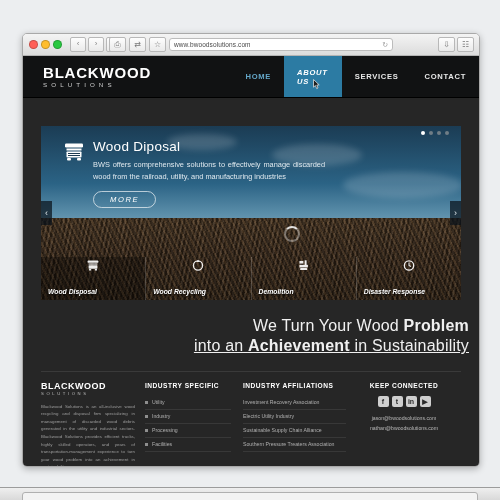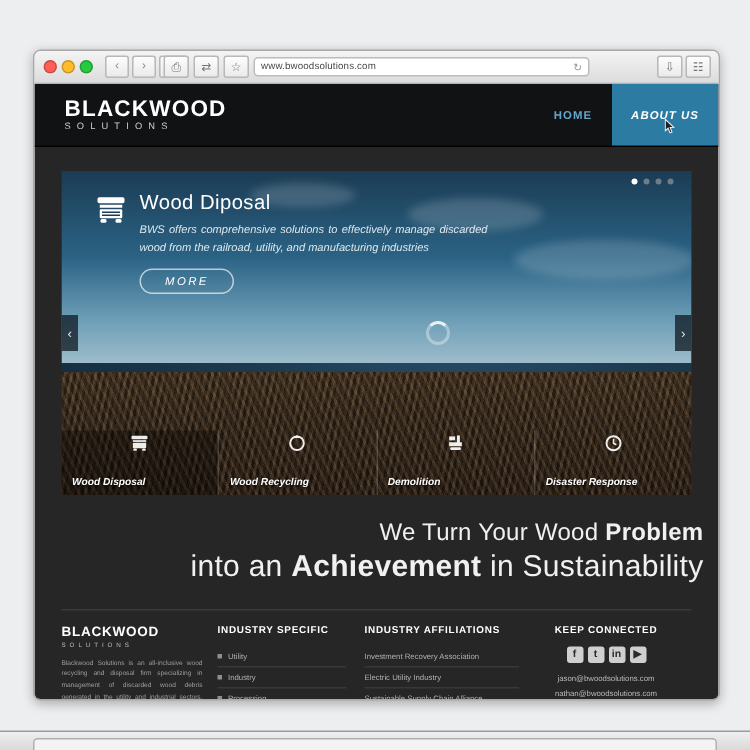--- a/index.html
+++ b/index.html
@@ -77,21 +77,21 @@
     cursor:pointer;position:relative;
   }
   .navitem.home{color:#64a6c8;}
   .navitem.active{background:#2c7ba3;color:#fff;font-style:italic;}
   .cursor{
     position:absolute;left:50%;top:56%;width:7px;height:11px;
   }
 
   
   .hero{
-    height:216px;margin:16px 18px 0 18px;position:relative;overflow:hidden;
+    height:174px;margin:28px 18px 0 18px;position:relative;overflow:hidden;
     background:
       radial-gradient(ellipse at 62% 20%, #3a6d8c 0%, #1d3b51 48%, #122636 100%);
   }
   .sky{
     position:absolute;left:0;top:0;width:100%;height:128px;
     background:linear-gradient(#1b3c54 0%,#2b6385 45%,#6e9fb8 78%,#9dbcca 100%);
   }
   .cloud{position:absolute;border-radius:50%;background:rgba(255,255,255,.16);filter:blur(3px);}
   .mulch{
     position:absolute;left:0;bottom:0;width:100%;height:82px;
@@ -105,21 +105,21 @@
     background:
       repeating-linear-gradient(63deg, rgba(120,86,52,.35) 0 2px, rgba(30,20,12,.35) 2px 5px);
     opacity:.75;
   }
   .hero-copy{position:absolute;left:22px;top:14px;width:262px;display:flex;gap:8px;}
   .truck-icon{flex:0 0 auto;margin-top:2px;}
   .hero-title{
     font-size:13.5px;color:#fff;letter-spacing:.3px;line-height:1.1;margin:0 0 4px 0;font-weight:normal;
   }
   .hero-desc{
-    font-size:7.4px;color:#dfe8ee;line-height:1.62;text-align:justify;margin:0;font-style:italic;
+    font-size:7.4px;color:#dfe8ee;line-height:1.62;text-align:justify;margin:0;
   }
   .more-btn{
     margin-top:8px;display:inline-block;
     border:1px solid rgba(255,255,255,.65);border-radius:11px;
     padding:3px 16px;font-size:7.6px;color:#fff;letter-spacing:1.6px;
     background:transparent;cursor:pointer;font-style:italic;
   }
   .spinner{
     position:absolute;left:243px;top:100px;width:12px;height:12px;
     border-radius:50%;border:2px solid rgba(255,255,255,.35);
@@ -152,21 +152,21 @@
   .thumb-lbl{
     font-size:6.8px;color:#fff;font-style:italic;font-weight:bold;
     text-shadow:0 1px 2px rgba(0,0,0,.9);
   }
 
   
   .tagline{
     text-align:right;color:#f0f0f0;padding:16px 10px 14px 10px;
   }
   .tag1{font-size:16px;line-height:1.28;font-weight:normal;letter-spacing:.2px;}
-  .tag2{font-size:20px;line-height:1.28;font-weight:normal;letter-spacing:.2px;}
+  .tag2{font-size:16px;line-height:1.28;font-weight:normal;letter-spacing:.2px;text-decoration:underline;}
   .tag1 b,.tag2 b{font-weight:bold;}
 
   
   .footer{
     margin:0 18px;border-top:1px solid #3a3a3a;
     display:flex;padding-top:10px;gap:0;
   }
   .fcol{box-sizing:border-box;}
   .fcol-about{width:104px;padding-right:10px;}
   .flogo-main{font-size:9px;font-weight:bold;color:#fff;letter-spacing:.5px;line-height:1;}
@@ -257,20 +257,22 @@
           <div class="logo-sub">SOLUTIONS</div>
         </div>
         <div class="mainnav">
           <div class="navitem home">HOME</div>
           <div class="navitem active">
             <span>ABOUT US</span>
             <svg class="cursor" viewBox="0 0 7 11">
               <path d="M0.5 0.5 L0.5 8.2 L2.4 6.5 L3.7 9.6 L5.0 9.0 L3.8 6.0 L6.2 5.9 Z" fill="#202020" stroke="#f2f2f2" stroke-width="0.7"></path>
             </svg>
           </div>
+          <div class="navitem">SERVICES</div>
+          <div class="navitem">CONTACT</div>
         </div>
       </div>
 
       <div class="hero">
         <div class="sky"></div>
         <div class="cloud" style="left:55%;top:18px;width:90px;height:22px;"></div>
         <div class="cloud" style="left:72%;top:46px;width:120px;height:26px;"></div>
         <div class="cloud" style="left:30%;top:8px;width:70px;height:16px;"></div>
         <div class="mulch"></div>
 

